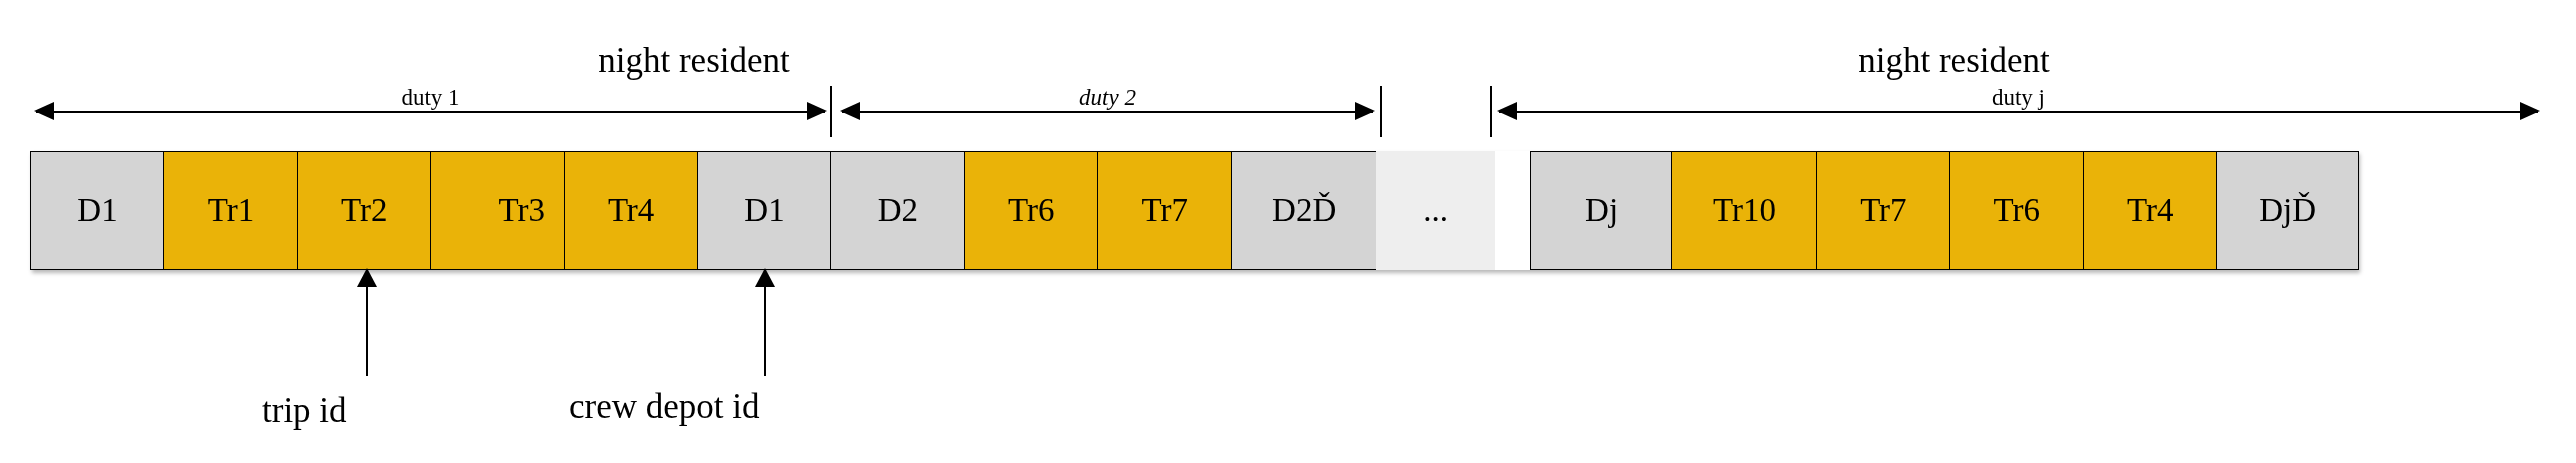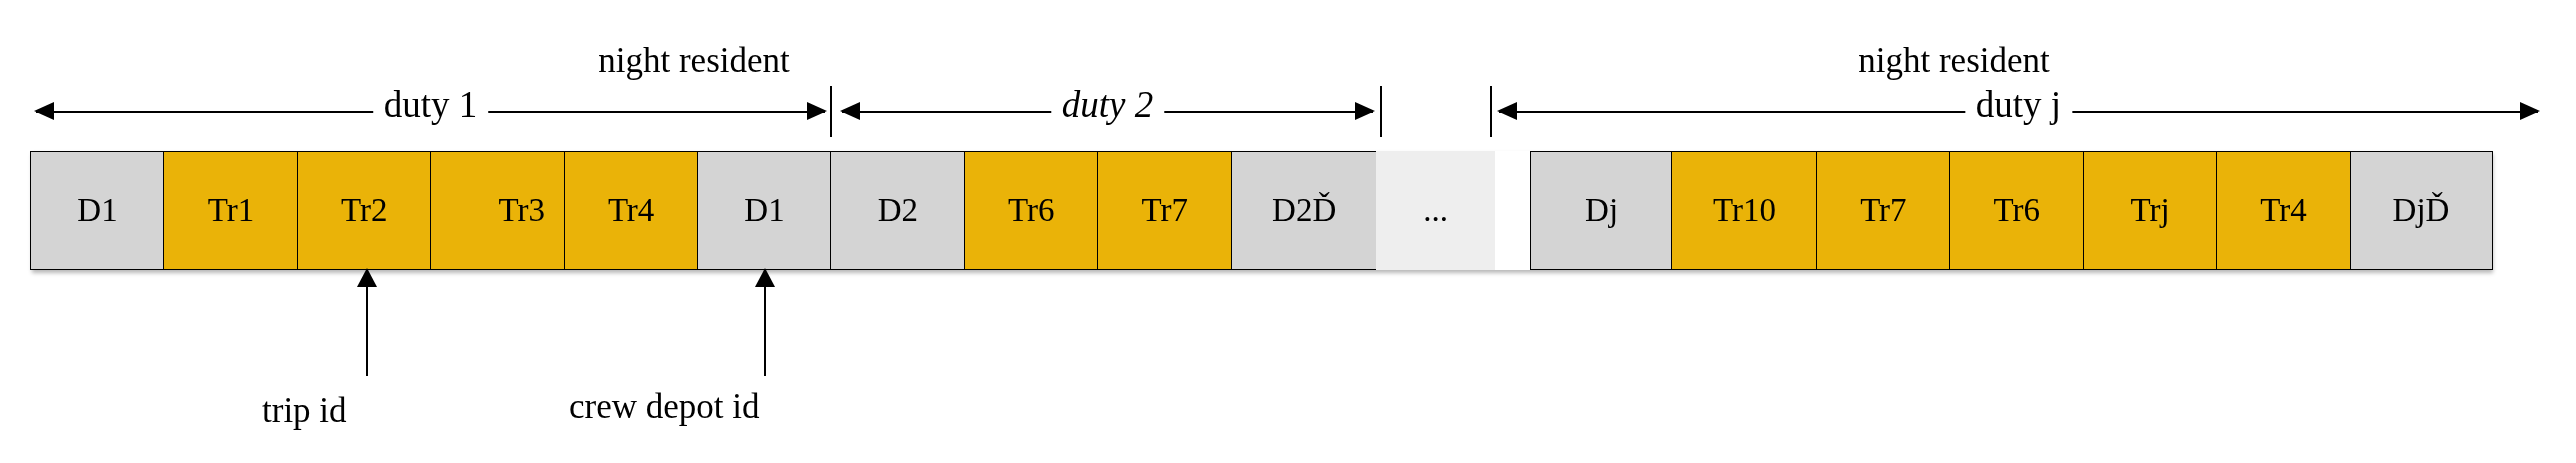--- a/index.html
+++ b/index.html
@@ -83,21 +83,21 @@
     right: -1.6px;
     border-left: 20.6px solid #000000;
   }
   .span .span-label {
     position: absolute;
     top: -25px;
     left: 50%;
     transform: translateX(-50%);
     background: #ffffff;
     padding: 0 11px;
-    font-size: 37px;
+    font-size: 23px;
     white-space: nowrap;
     line-height: 1;
   }
 
   
   .tick {
     position: absolute;
     width: 2.4px;
     background: #000000;
     top: 86px;
@@ -180,21 +180,20 @@
       <div class="cell shaded" style="width: 135px;">D2</div>
       <div class="cell" style="width: 135px;">Tr6</div>
       <div class="cell" style="width: 135px;">Tr7</div>
       <div class="cell shaded" style="width: 147px;">D2Ď</div>
       <div class="cell gap" style="width: 119px;">...</div>
       <div class="cell spacer" style="width: 35px;"></div>
       <div class="cell shaded" style="width: 143px;">Dj</div>
       <div class="cell" style="width: 146px;">Tr10</div>
       <div class="cell" style="width: 135px;">Tr7</div>
       <div class="cell" style="width: 135px;">Tr6</div>
-      <div class="cell" style="width: 135px;">Trj</div>
       <div class="cell" style="width: 135px;">Tr4</div>
       <div class="cell shaded" style="width: 143px;">DjĎ</div>
     </div>
 
   <div class="pointer" style="left: 366px; top: 285px; height: 91px;">
     <span class="head"></span>
   </div>
   <div class="annot" style="left: 262px; top: 384px; margin-top: 9px;">
     <span>trip id</span>
   </div>

